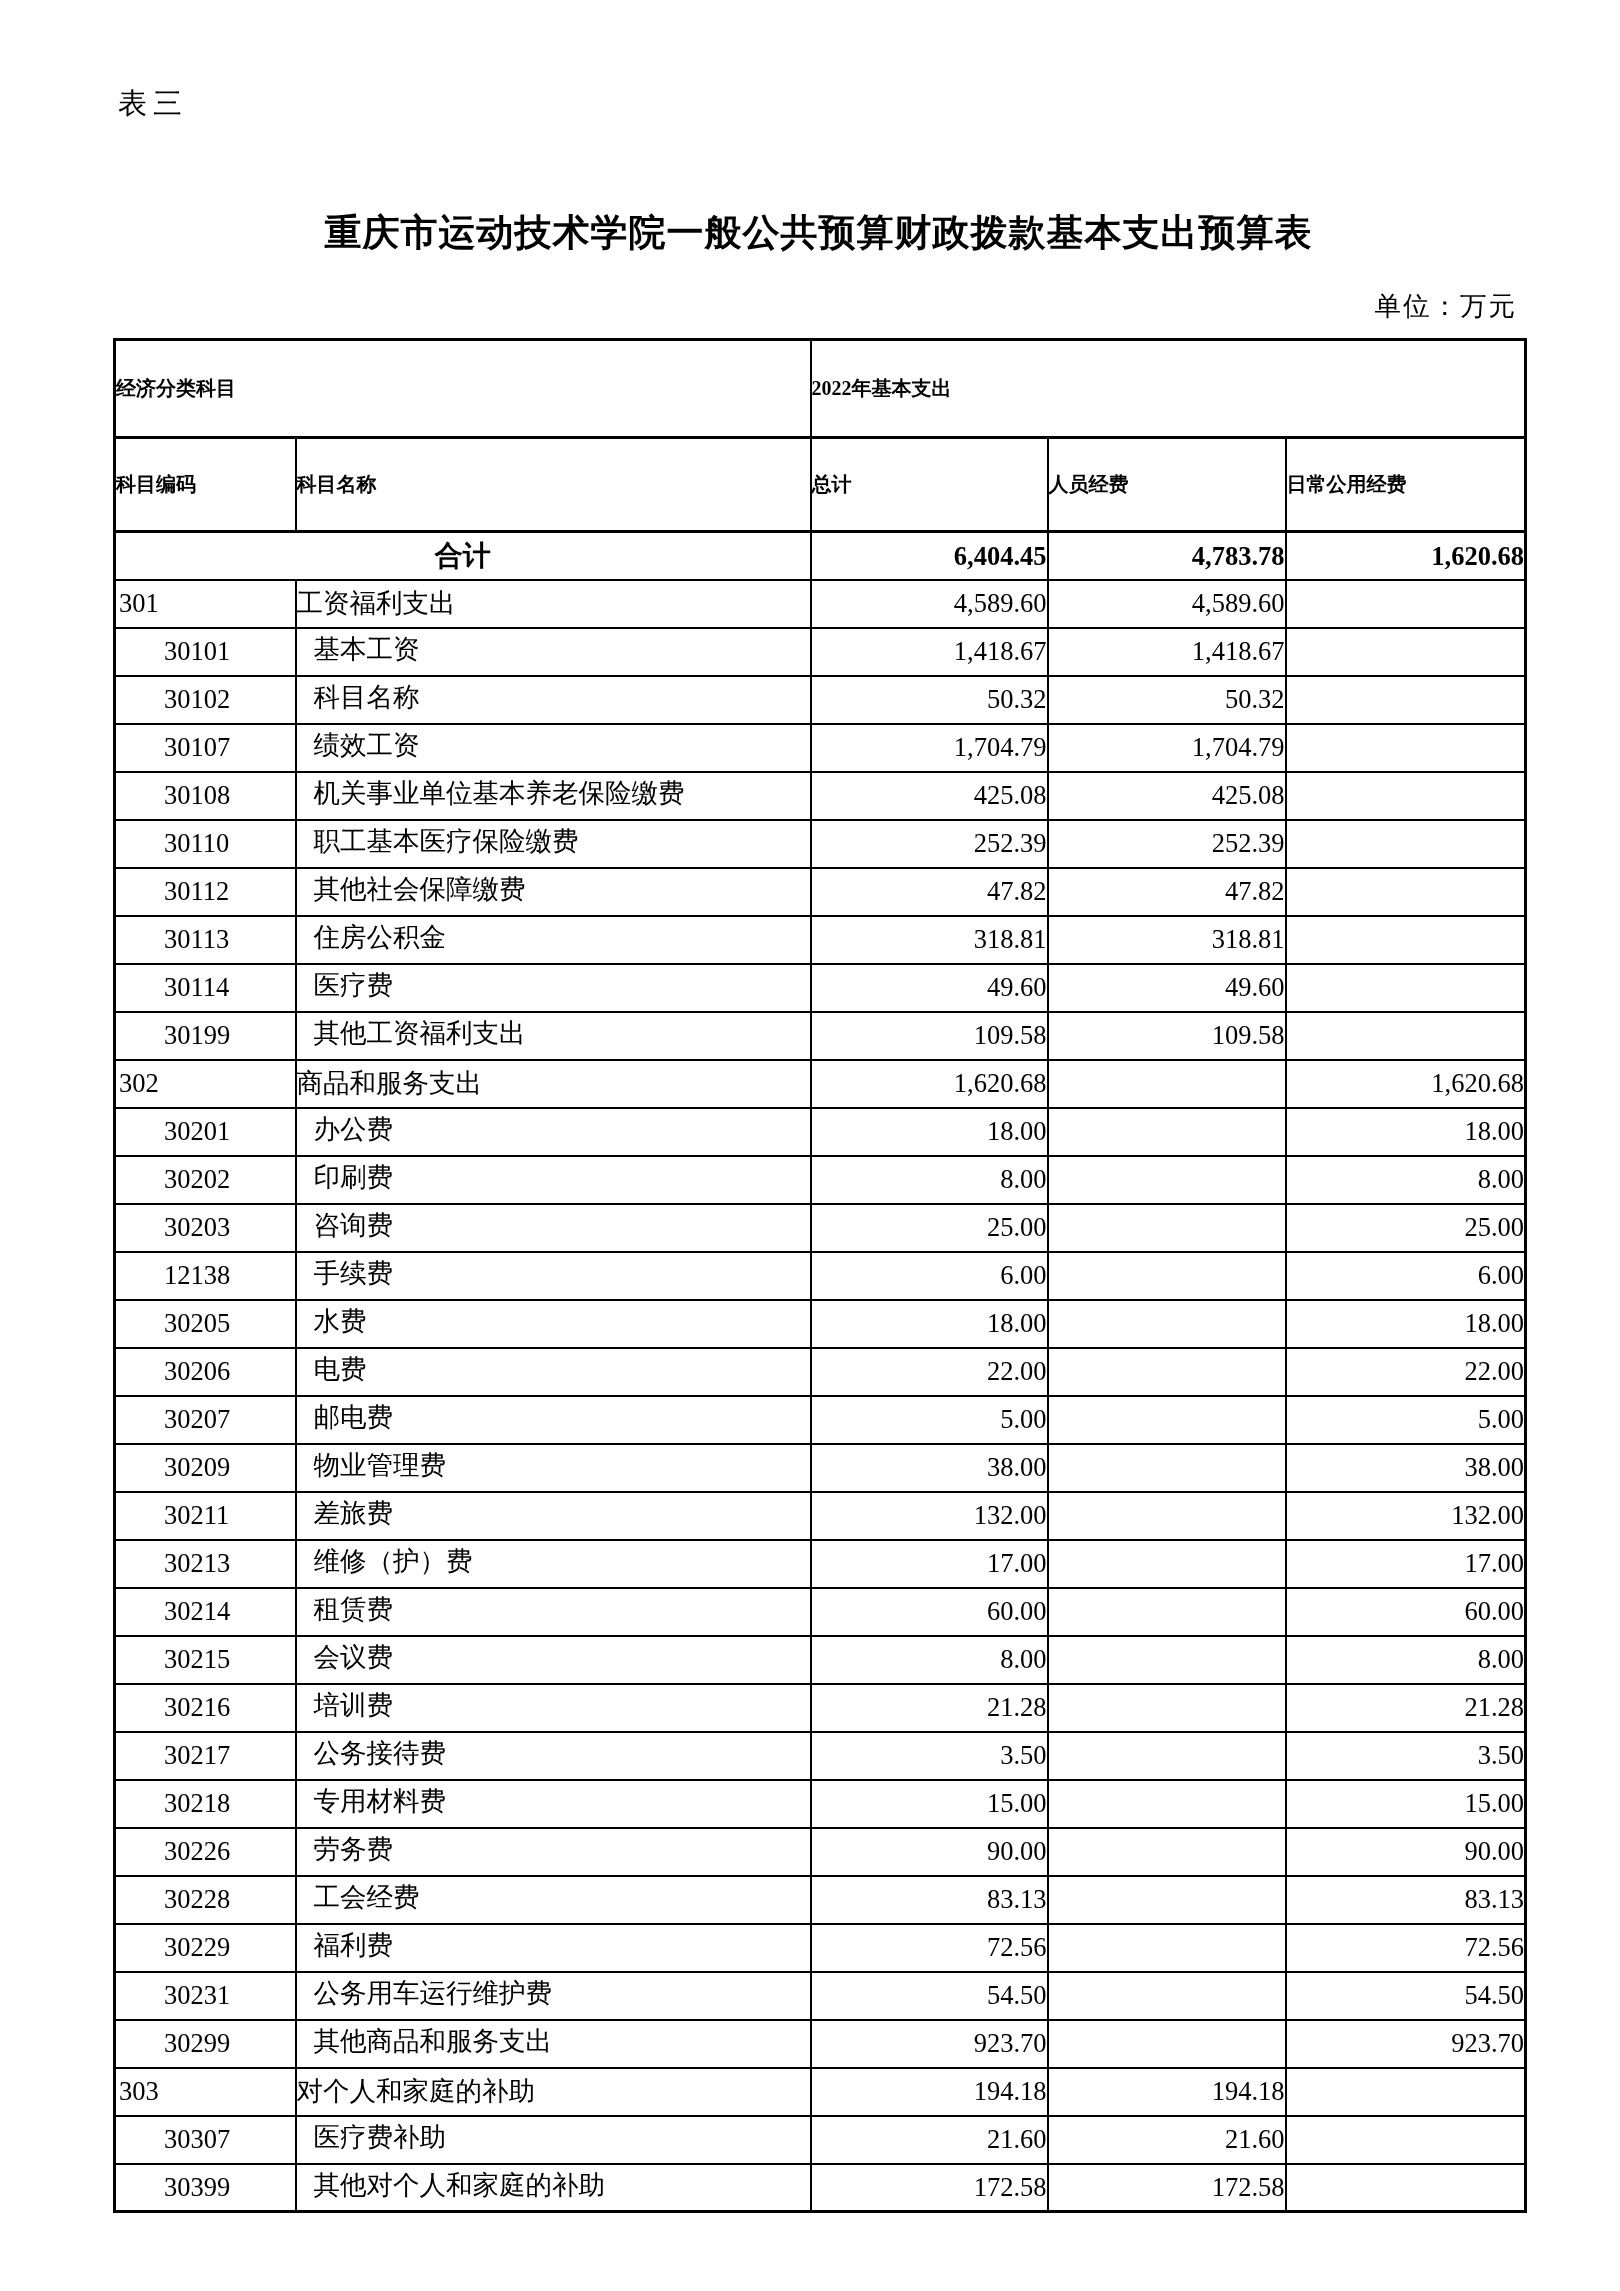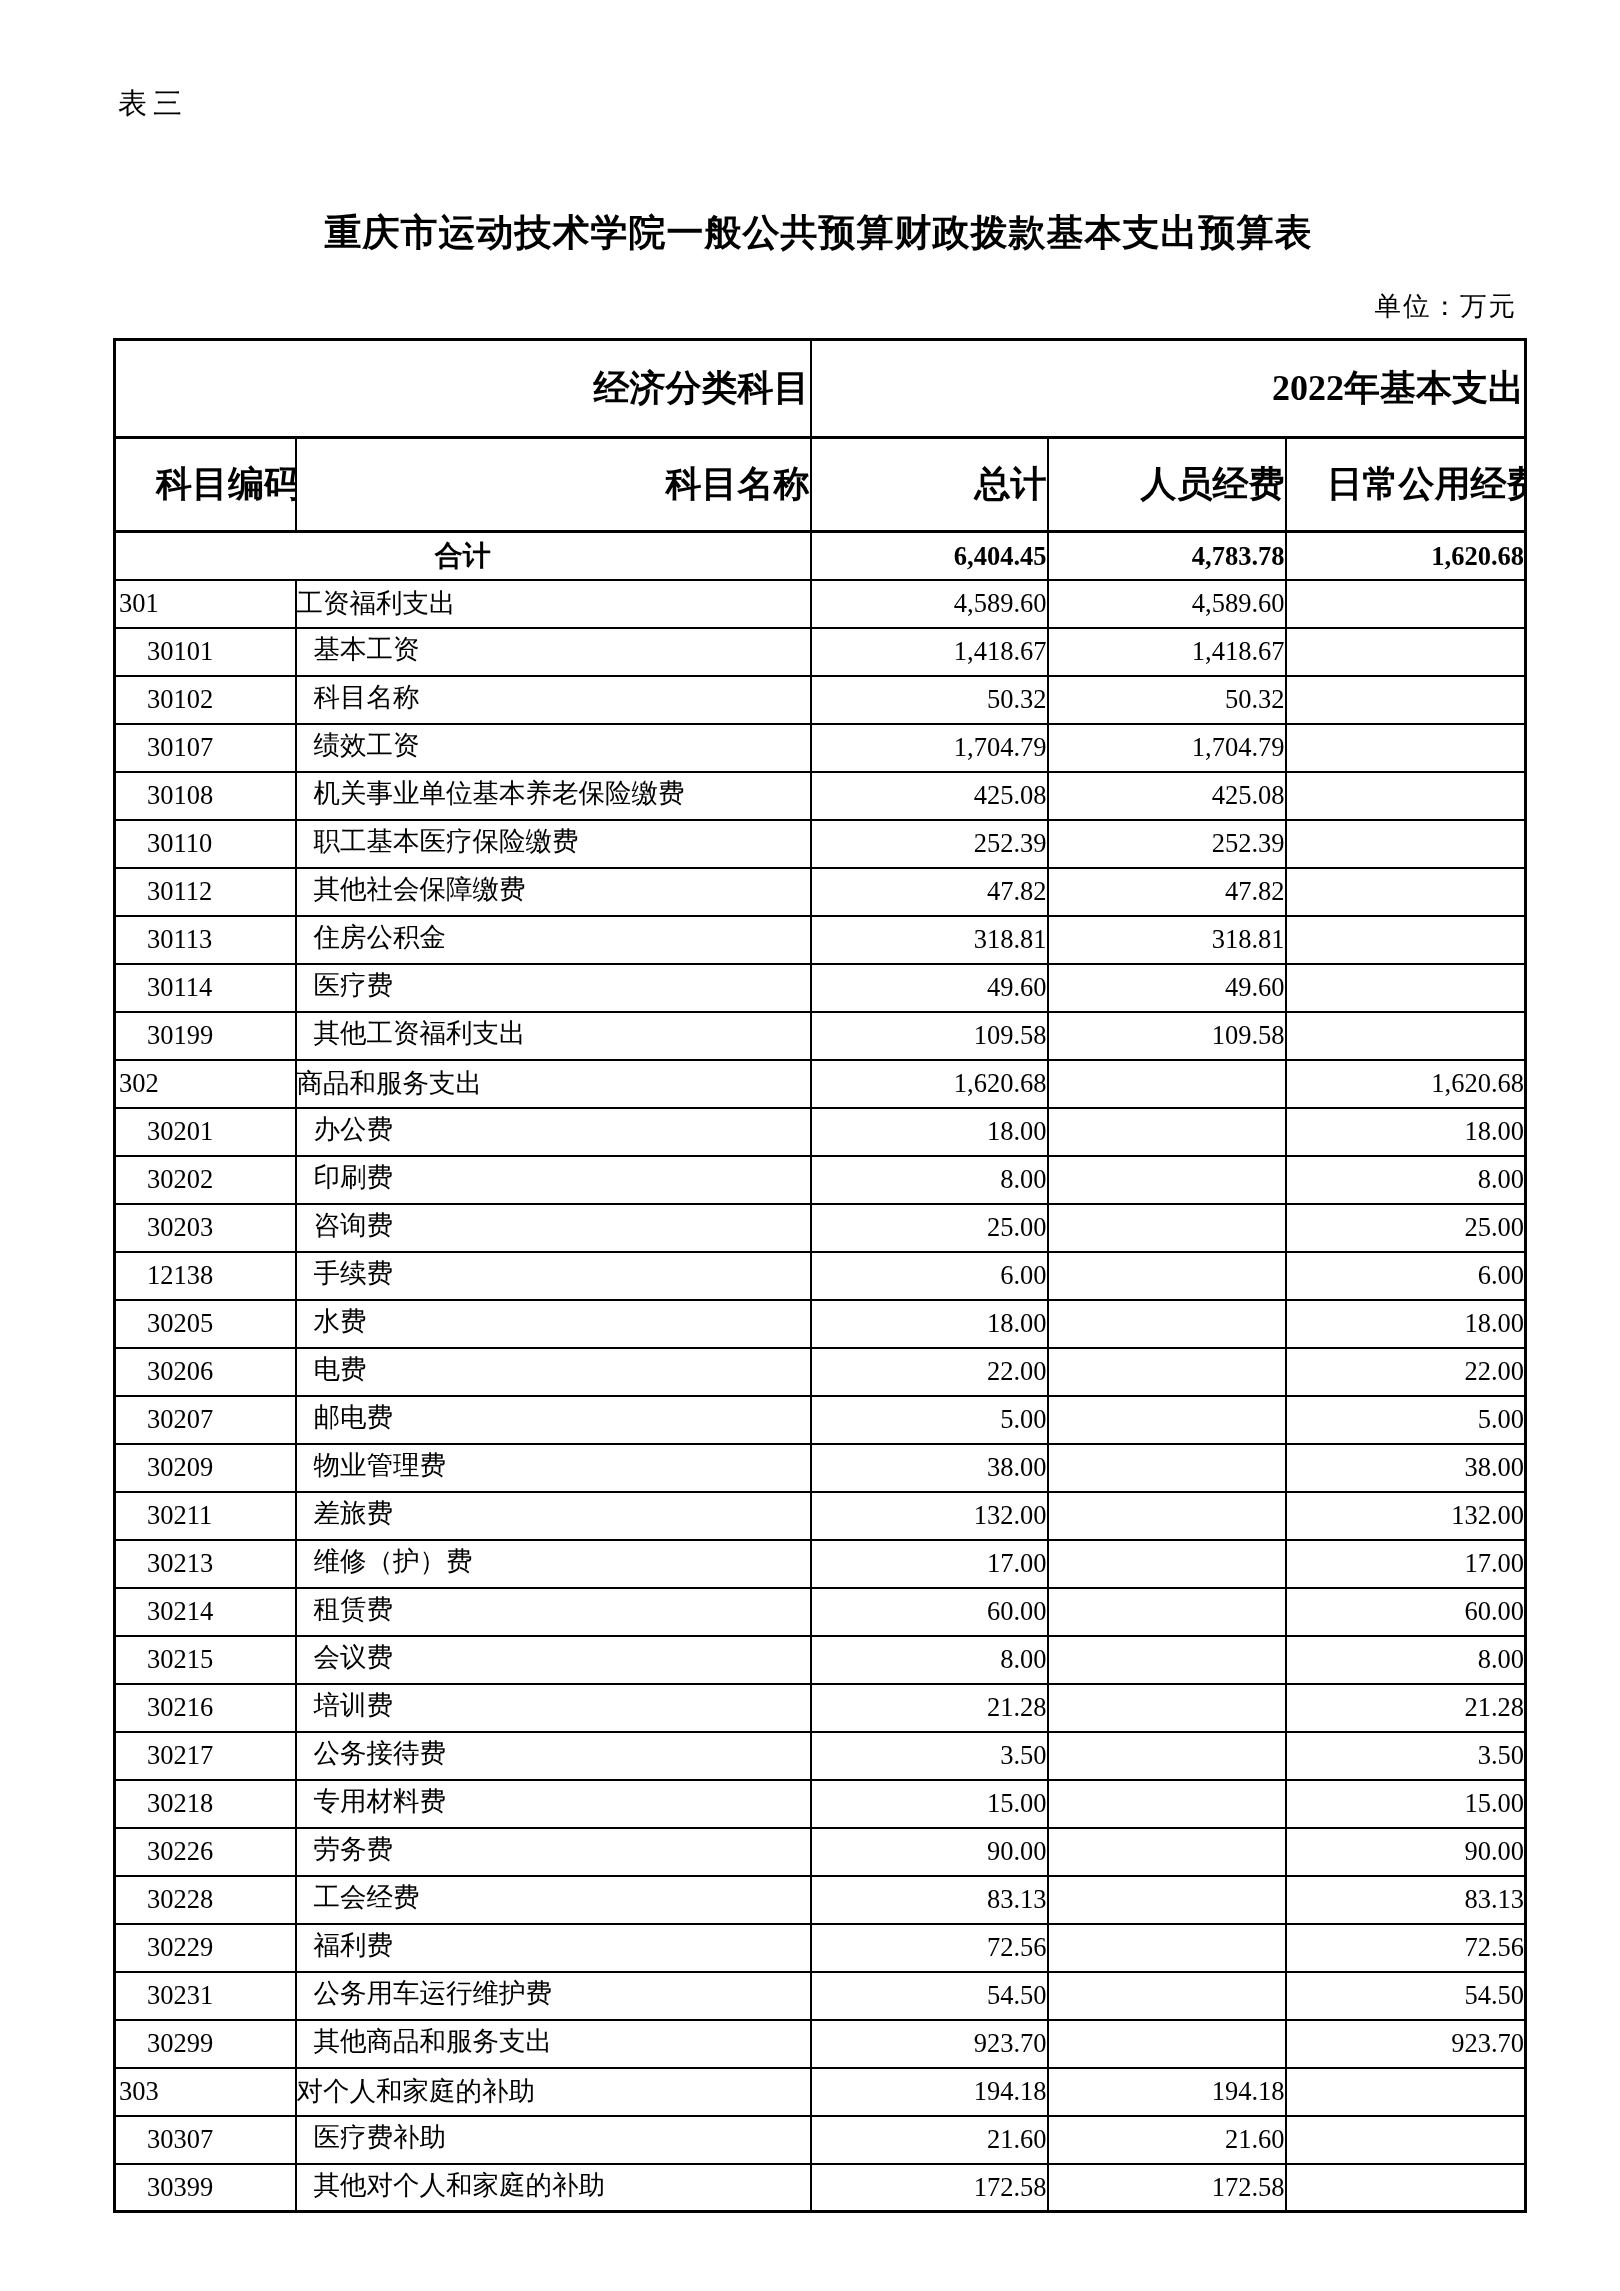--- a/index.html
+++ b/index.html
@@ -29,33 +29,32 @@
   table.budget th, table.budget td{
     border:2.9px solid #000;
     vertical-align:middle;
     overflow:hidden;white-space:nowrap;
     padding:0;
     line-height:1.15;
   }
   tr.h1{height:98px;}
   tr.h2{height:94px;}
   tr.h1 th, tr.h2 th{
-    font-size:36px;font-weight:bold;text-align:right;
+    font-size:20px;font-weight:bold;text-align:left;
     border-bottom-width:3.9px;
-    padding-left:40px;
   }
   tr.total-row{height:48px;}
   tr.total-row td{font-weight:bold;}
   tr.data-row{height:48px;}
   td.c-name-merged{text-align:center;font-size:28px;}
   td.c-code{font-size:26.5px;text-align:left;}
   td.c-name{font-size:26.5px;text-align:left;}
   td.c-num{font-size:26.5px;text-align:right;padding-right:8.8px;}
   tr.lv1 td.c-code{padding-left:3px;}
-  tr.lv2 td.c-code{padding-left:31px;}
+  tr.lv2 td.c-code{padding-left:48px;}
   tr.lv1 td.c-name{padding-left:0;}
   tr.lv2 td.c-name{padding-left:17px;font-family:Liberation Mono, monospace;}
 </style>
 </head>
 <body>
 
 <div class="page-tag">表三</div>
 <div class="page-title">重庆市运动技术学院一般公共预算财政拨款基本支出预算表</div>
 <div class="unit-label">单位：万元</div>
 

